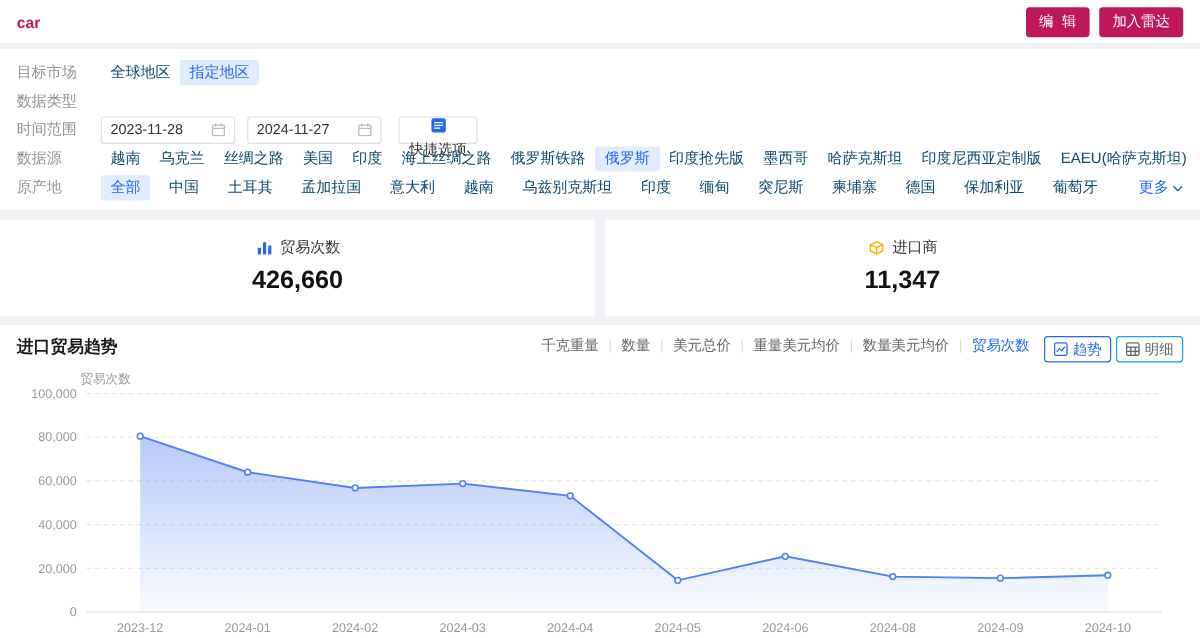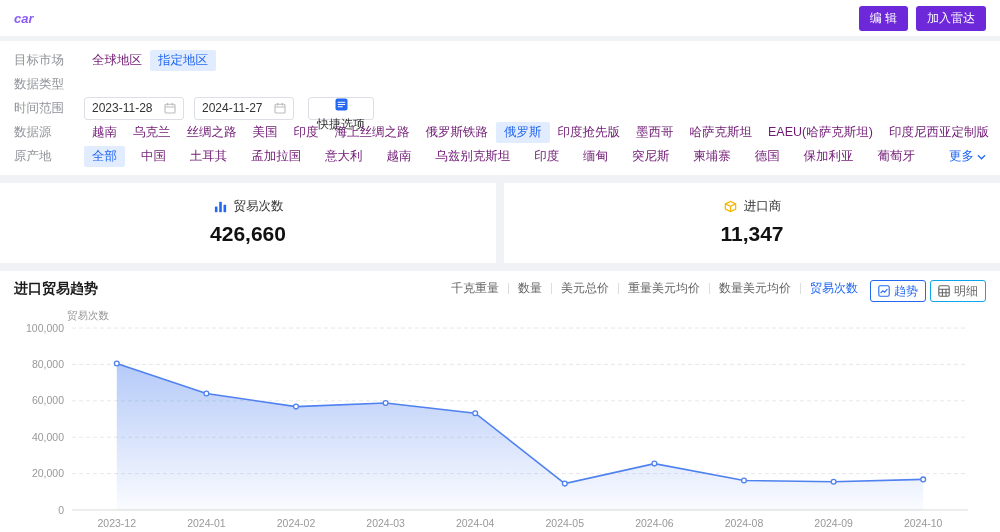--- a/index.html
+++ b/index.html
@@ -6,43 +6,43 @@
   html,body { width:1000px; height:532px; overflow:hidden; }
   body {
     background:#f0f2f5;
     font-family:"Liberation Sans", sans-serif;
     color:#333;
   }
   .topbar {
     height:36px; background:#fff; display:flex; align-items:center;
     justify-content:space-between; padding:0 14px;
   }
-  .page-title { font-size:13px; font-weight:700; color:#8b5cf6;font-style:italic; }
+  .page-title { font-size:13px; font-weight:700; color:#be185d; }
   .topbar-actions { display:flex; gap:8px; }
   .btn-primary {
-    background:#6d28d9; color:#fff; border:none; border-radius:3px;
-    font-size:12px; padding:4px 11px; cursor:pointer; font-family:Liberation Sans, sans-serif;
+    background:#be185d; color:#fff; border:none; border-radius:3px;
+    font-size:12px; padding:4px 11px; cursor:pointer; font-family:Liberation Mono, monospace;
   }
   .filter-panel { background:#fff; margin-top:5px; padding:7px 14px; }
   .filter-row { display:flex; align-items:center; min-height:24px; font-size:12.5px; }
   .filter-label { color:#909399; width:70px; flex-shrink:0; }
   .chips { display:flex; align-items:center; flex-wrap:nowrap; }
   .chips-spread { flex:1; justify-content:space-between; padding-right:26px; }
   .chip {
-    padding:2px 8px; border-radius:2px; color:#701a75; cursor:pointer; white-space:nowrap;
+    padding:2px 8px; border-radius:2px; color:#0c4a6e; cursor:pointer; white-space:nowrap;
   }
   .chip.selected { background:#e1ecff; color:#2468f2; }
   .more-link {
     color:#2468f2; font-size:12.5px; margin-left:auto; display:flex;
     align-items:center; gap:3px; cursor:pointer; flex-shrink:0;
   }
   .date-input {
     display:inline-flex; align-items:center; justify-content:space-between;
     border:1px solid #dcdfe6; border-radius:3px; background:#fff;
-    width:100px; height:23px; padding:0 7px; font-size:12px; color:#333;
+    width:112px; height:23px; padding:0 7px; font-size:12px; color:#333;
     margin-right:10px; cursor:pointer;
   }
   .quick-btn {
     display:inline-flex; align-items:center; gap:5px; border:1px solid #dcdfe6;
     background:#fff; border-radius:3px; height:23px; padding:0 8px;
     font-size:12px; color:#333; margin-left:4px; cursor:pointer; font-family:inherit;flex-direction:column;
   }
   .stats-row { display:flex; gap:8px; margin-top:8px; }
   .card { flex:1; background:#fff; height:80px; text-align:center; padding-top:15px; }
   .card-top { display:flex; align-items:center; justify-content:center; gap:6px; font-size:12.5px; color:#333; }
@@ -122,22 +122,22 @@
         <span class="chip">乌克兰</span>
         <span class="chip">丝绸之路</span>
         <span class="chip">美国</span>
         <span class="chip">印度</span>
         <span class="chip">海上丝绸之路</span>
         <span class="chip">俄罗斯铁路</span>
         <span class="chip selected">俄罗斯</span>
         <span class="chip">印度抢先版</span>
         <span class="chip">墨西哥</span>
         <span class="chip">哈萨克斯坦</span>
+        <span class="chip">印度尼西亚定制版</span>
         <span class="chip">EAEU(哈萨克斯坦)</span>
-        <span class="chip">印度尼西亚定制版</span>
       </div>
 
   </div>
   <div class="filter-row">
     <span class="filter-label">原产地</span>
     <div class="chips chips-spread" id="origin-chips">
         <span class="chip selected">全部</span>
         <span class="chip">中国</span>
         <span class="chip">土耳其</span>
         <span class="chip">孟加拉国</span>

